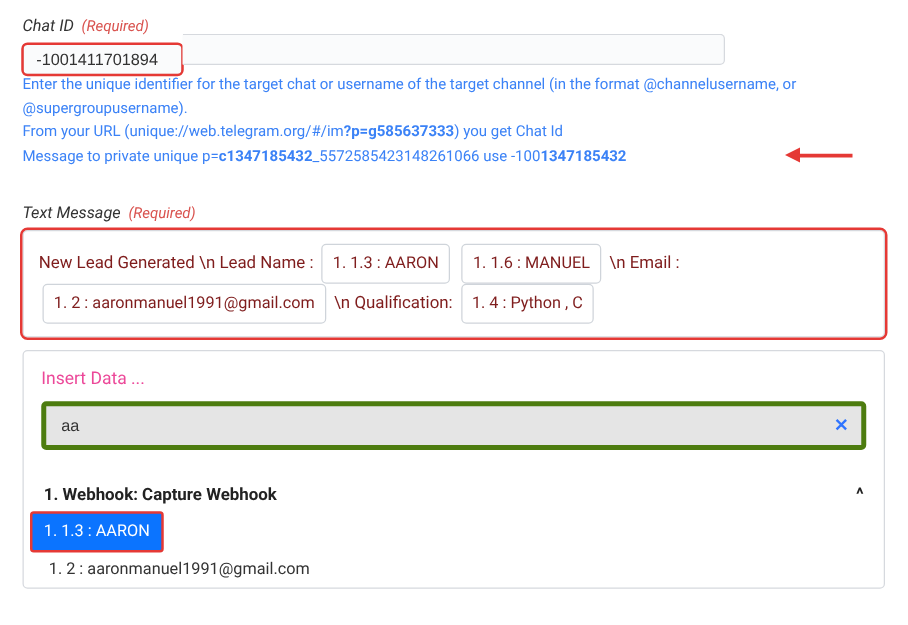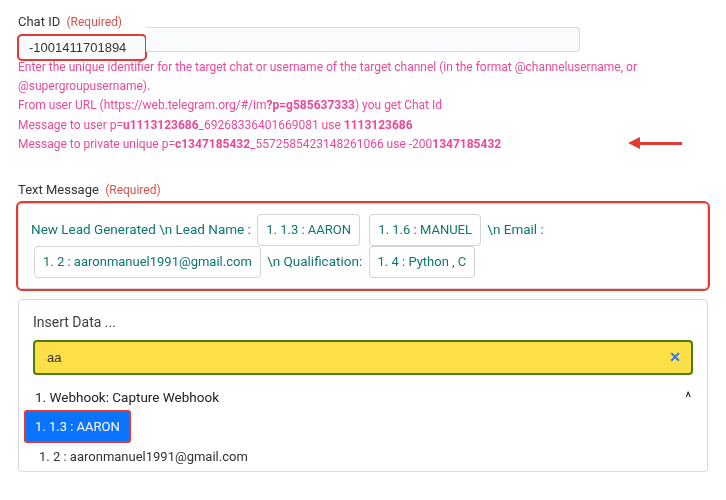--- a/index.html
+++ b/index.html
@@ -5,72 +5,72 @@
   * { box-sizing: border-box; }
   body {
     margin: 0;
     padding: 8px 18px;
     font-family: -apple-system, BlinkMacSystemFont, "Segoe UI", Roboto, "Helvetica Neue", Arial, sans-serif;
     font-size: 13px;
     color: #333;
     background: #fff;
     width: 726px;
   }
-  .field-label { font-size: 13px; color: #333; margin-top: 6px; margin-bottom: 6px; }
+  .field-label { font-size: 13px; color: #333; margin-top: 6px; margin-bottom: 6px; font-style: italic; }
   .req { color: #d9534f; font-size: 12px; margin-left: 3px; }
   .text-input {
     width: 100%;
     padding: 4px 10px;
     font-size: 13px;
     border: 1px solid #d6d9de;
     border-radius: 4px;
     background: #fafbfc;
     color: #333;
   }
   .highlight-red { outline: 2px solid #e53935; outline-offset: -1px; border-radius: 4px; }
-  .help { font-size: 12px; color: #ec4899; line-height: 1.6; margin-top: 6px; }
+  .help { font-size: 12px; color: #3b82f6; line-height: 1.6; margin-top: 6px; }
   .msg-box {
     border: 1px solid #d6d9de;
     border-radius: 4px;
     padding: 10px 12px;
     background: #fff;
     font-size: 13.5px;
-    color: #0f766e;
+    color: #7f1d1d;
     line-height: 2.0;
   }
   .chip {
     display: inline-block;
     border: 1px solid #cfd4da;
     border-radius: 4px;
     padding: 2px 8px;
     margin: 0 3px;
     font-size: 13px;
     background: #fff;
     vertical-align: middle;
   }
   .outline-red { outline: 2px solid #e53935; border-radius: 4px; }
   .insert-panel {
     border: 1px solid #d6d9de;
     border-radius: 4px;
     margin-top: 10px;
     padding: 10px 14px 0;
     background: #fff;
   }
-  .insert-title { font-size: 14px; margin: 4px 0 10px; color: #404040; }
+  .insert-title { font-size: 14px; margin: 4px 0 10px; color: #ec4899; }
   .search-wrap {
     position: relative;
-    border: 2px solid #4d7c0f;
+    border: 4px solid #4d7c0f;
     border-radius: 4px;
-    background: #fde047;
+    background: #e5e5e5;
     padding: 7px 32px 7px 10px;
-    margin-bottom: 10px;
+    margin-bottom: 24px;
   }
   .search-wrap input { border: none; outline: none; width: 100%; font-size: 13px; color: #333; background: transparent; }
   .clear-x { position: absolute; right: 10px; top: 50%; transform: translateY(-50%); color: #2f74ff; font-weight: bold; cursor: pointer; font-size: 14px; }
-  .wh-head { display: flex; justify-content: space-between; align-items: center; font-size: 13.5px; font-weight: 400; color: #222; padding: 4px 2px 6px; }
+  .wh-head { display: flex; justify-content: space-between; align-items: center; font-size: 13.5px; font-weight: 700; color: #222; padding: 4px 2px 6px; }
   .chev { font-size: 14px; color: #222; }
   .sel-item { background: #0b74ff; color: #fff; padding: 8px 10px; font-size: 13px; border-radius: 0; }
   .sel-wrap { display:inline-block; outline: 2px solid #e53935; outline-offset:-1px; border-radius:2px; }
   .plain-item { padding: 7px 20px; font-size: 13px; color: #333; }
   .arrow-row { position: relative; }
   .arrow {
     position: absolute; right: 26px; top: 2px; width: 54px; height: 12px;
   }
   .arrow-line { position:absolute; left:10px; right:0; top:5px; height:3px; background:#e53935; }
   .arrow-head {
@@ -91,27 +91,24 @@
 <div class="highlight-red" style="display:inline-block;width:128px;">
   <input class="text-input" style="width: 128px;" value="-1001411701894">
 </div>
 <div style="margin-top:-33px; margin-left:128px;">
   <input class="text-input" style="border-left: none; border-top-left-radius: 0px; border-bottom-left-radius: 0px; width: calc(100% - 128px); margin-left: 0px;" value="">
 </div>
 
 <div class="help">
   <div>Enter the unique identifier for the target chat or username of the target channel (in the format @channelusername, or @supergroupusername).</div>
   <div>
-    <span>From user URL (https://web.telegram.org/#/im</span><b>?p=g585637333</b><span>) you get Chat Id</span>
-  </div>
-  <div>
-    <span>Message to user p=</span><b>u1113123686</b><span>_69268336401669081 use </span><b>1113123686</b>
+    <span>From your URL (unique://web.telegram.org/#/im</span><b>?p=g585637333</b><span>) you get Chat Id</span>
   </div>
   <div class="arrow-row">
-    <span>Message to private unique p=</span><b>c1347185432</b><span>_5572585423148261066 use -200</span><b>1347185432</b>
+    <span>Message to private unique p=</span><b>c1347185432</b><span>_5572585423148261066 use -100</span><b>1347185432</b>
     <span class="arrow">
         <span class="arrow-head"></span>
         <span class="arrow-line"></span>
       </span>
   </div>
 </div>
 
 
 <div class="field-label" style="margin-top:28px;">
   <span>Text Message</span>

